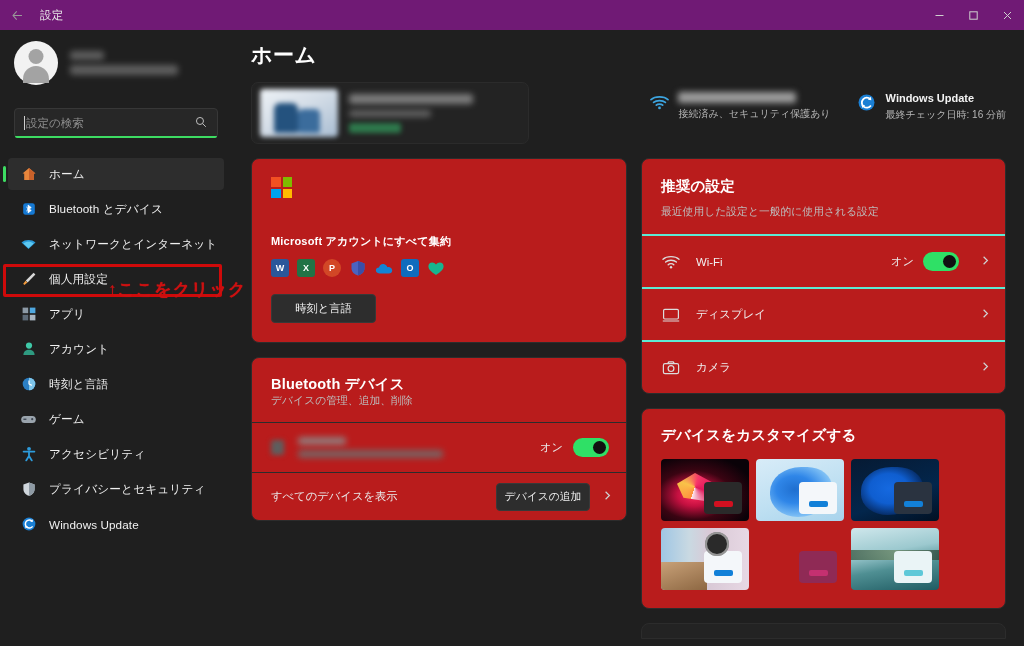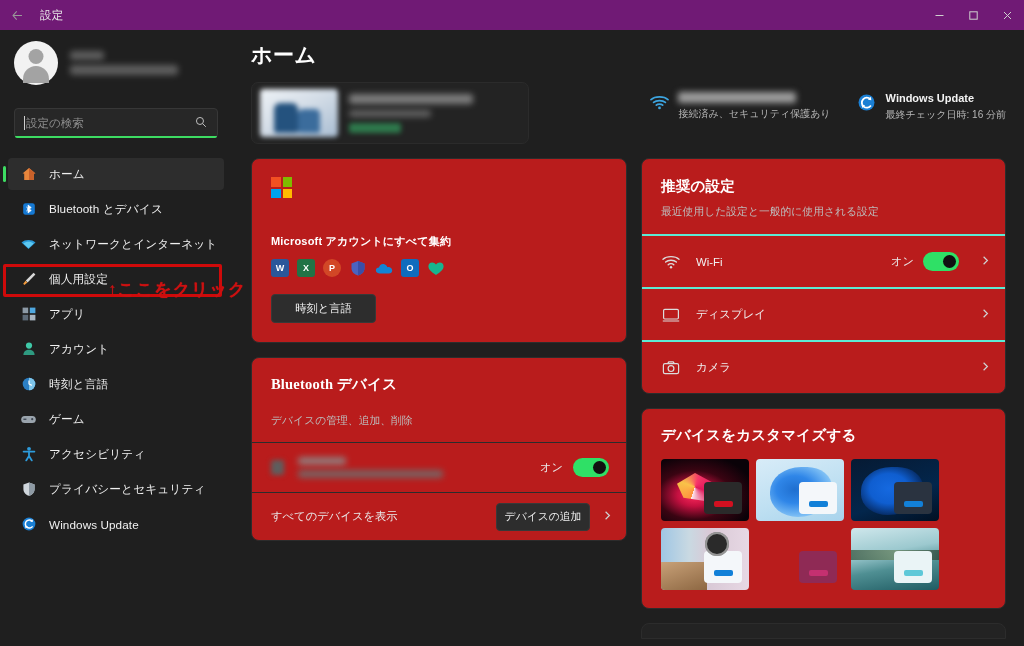--- a/index.html
+++ b/index.html
@@ -192,22 +192,22 @@
   .signin-btn {
     margin-top: 17px; width: 105px; height: 29px;
     background: #2d2d2d; border: 1px solid #383838; border-radius: 4px;
     display: flex; align-items: center; justify-content: center;
     font-size: 11.3px; color: #f0f0f0;
   }
 
   
   .bt-card { overflow: hidden; }
   .bt-head { padding: 17px 19px 14px 19px; }
-  .bt-title { font-size: 14.5px; font-weight: bold; letter-spacing: .2px; font-family: Liberation Serif, serif; }
-  .bt-sub { font-size: 10.8px; color: #bdbdbd; margin-top: 20px; }
+  .bt-title { font-size: 14.5px; font-weight: bold; letter-spacing: .2px; }
+  .bt-sub { font-size: 10.8px; color: #bdbdbd; margin-top: 0; }
   .bt-row {
     height: 50px; border-top: 1px solid #2c2c2c;
     display: flex; align-items: center; padding: 0 17px 0 19px;
   }
   .bt-dev-ico { width: 13px; height: 15px; border-radius: 2px; background: #5e5e5e; filter: blur(2.6px); margin-right: 14px; }
   .bt-dev-lines { display: flex; flex-direction: column; gap: 5px; }
   .bt-l1 { width: 48px; height: 8px; background: #8a8a8a; }
   .bt-l2 { width: 145px; height: 8px; background: #6e6e6e; }
   .bt-toggle-wrap { margin-left: auto; display: flex; align-items: center; gap: 10px; }
   .onlabel { font-size: 11.2px; color: #e9e9e9; text-align: right; }

